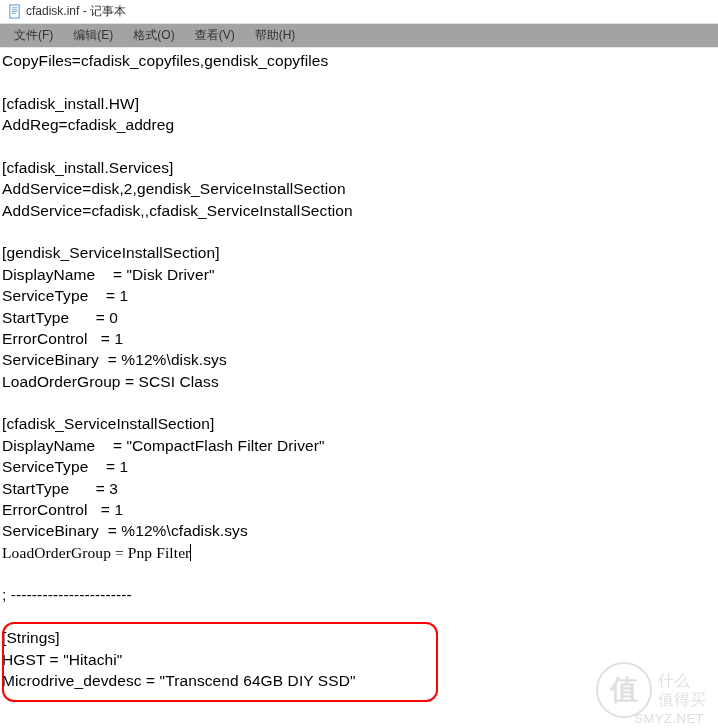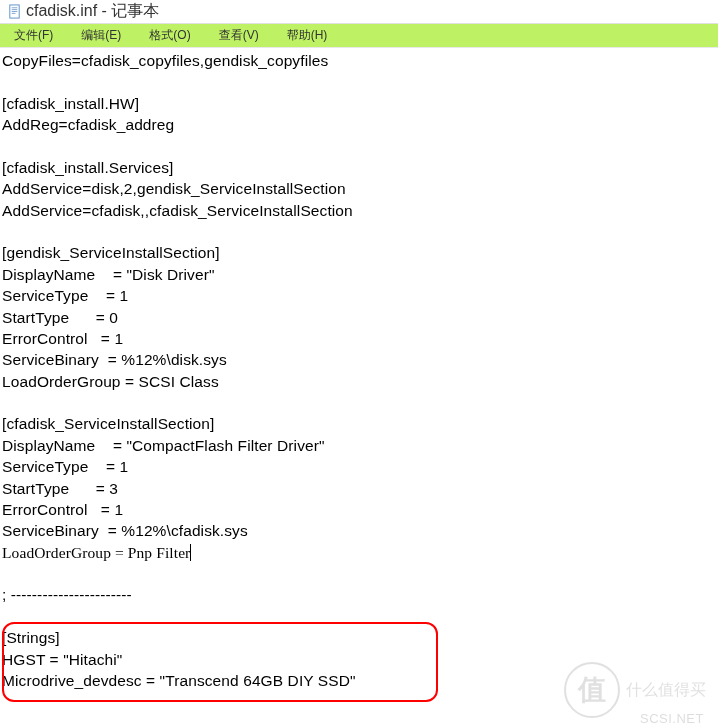--- a/index.html
+++ b/index.html
@@ -27,31 +27,30 @@
     }
     .titlebar-icon {
       width: 16px;
       height: 16px;
       margin-right: 4px;
       display: inline-flex;
       align-items: center;
       justify-content: center;
     }
     .titlebar-text {
-      font-size: 16px;
+      font-size: 12px;
     }
     .menubar {
       height: 24px;
-      background: #bef264;
+      background: #a3a3a3;
       display: flex;
       align-items: center;
       padding: 2px 6px;
       font-size: 12px;
       border-bottom: 1px solid #e8e8e8;
-      gap: 8px;
     }
     .menu-item {
       padding: 2px 8px;
       margin-right: 4px;
       cursor: default;
       color: #333;
     }
     .content-area {
       padding: 2px 2px;
       font-family: "Microsoft YaHei", Arial, sans-serif;
@@ -101,21 +100,21 @@
       border-radius: 50%;
       display: flex;
       align-items: center;
       justify-content: center;
       font-size: 28px;
       color: #888;
       font-weight: bold;
     }
     .watermark-cn {
       display: flex;
-      flex-direction: row;
+      flex-direction: column;
       font-size: 16px;
       color: #888;
       line-height: 1.2;
       font-weight: 500;
     }
     .watermark-url {
       position: absolute;
       bottom: 2px;
       right: 14px;
       font-size: 13px;
@@ -152,13 +151,13 @@
 
 <div class="highlight-box" id="highlight-box" style="top: 622px; left: 2px; width: 436px; height: 80px;"></div>
 
 <div class="watermark">
   <div class="watermark-circle">值</div>
   <div class="watermark-cn">
     <span>什么</span>
     <span>值得买</span>
   </div>
 </div>
-<div class="watermark-url">SCSI.NET</div>
+<div class="watermark-url">SMYZ.NET</div>
 
 </body></html>

